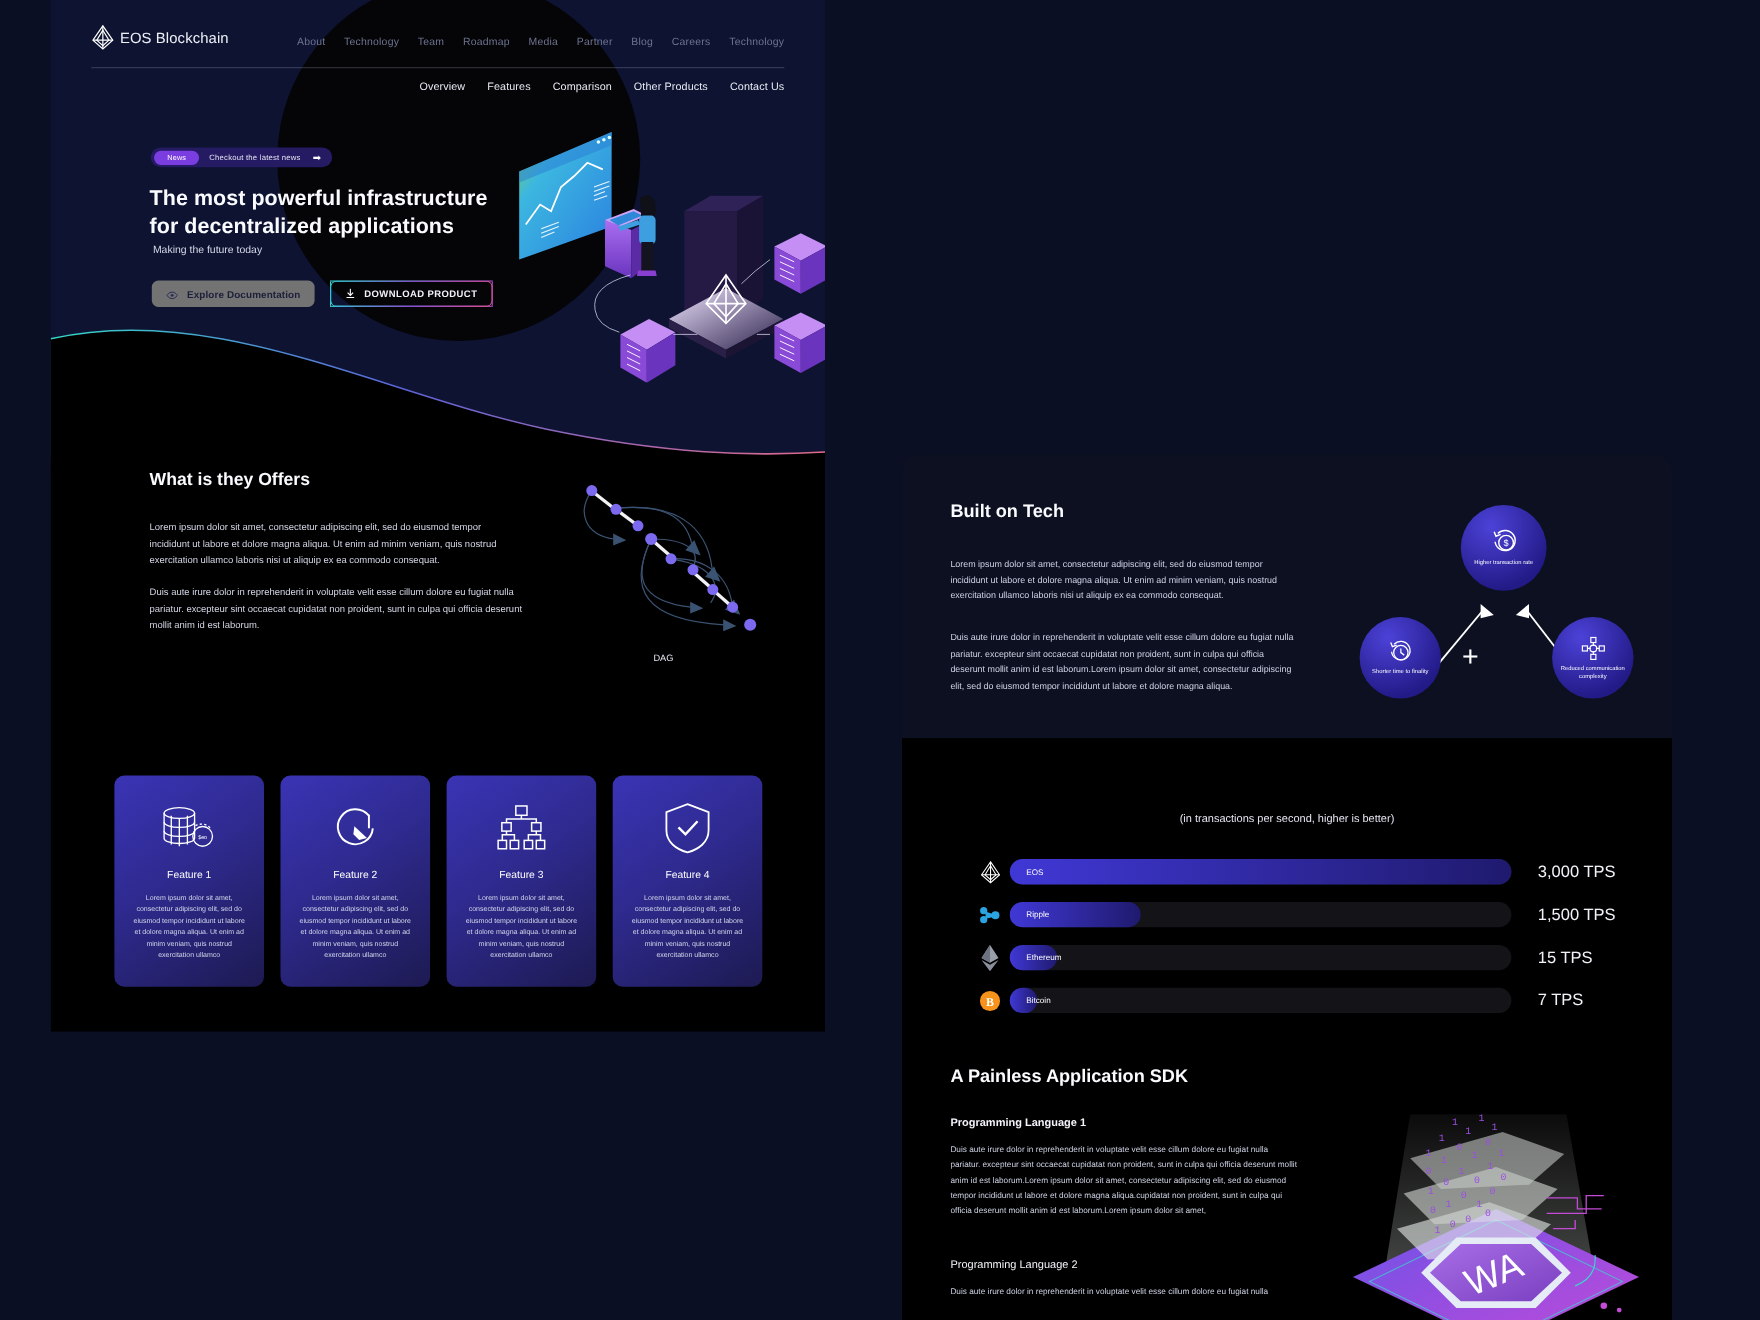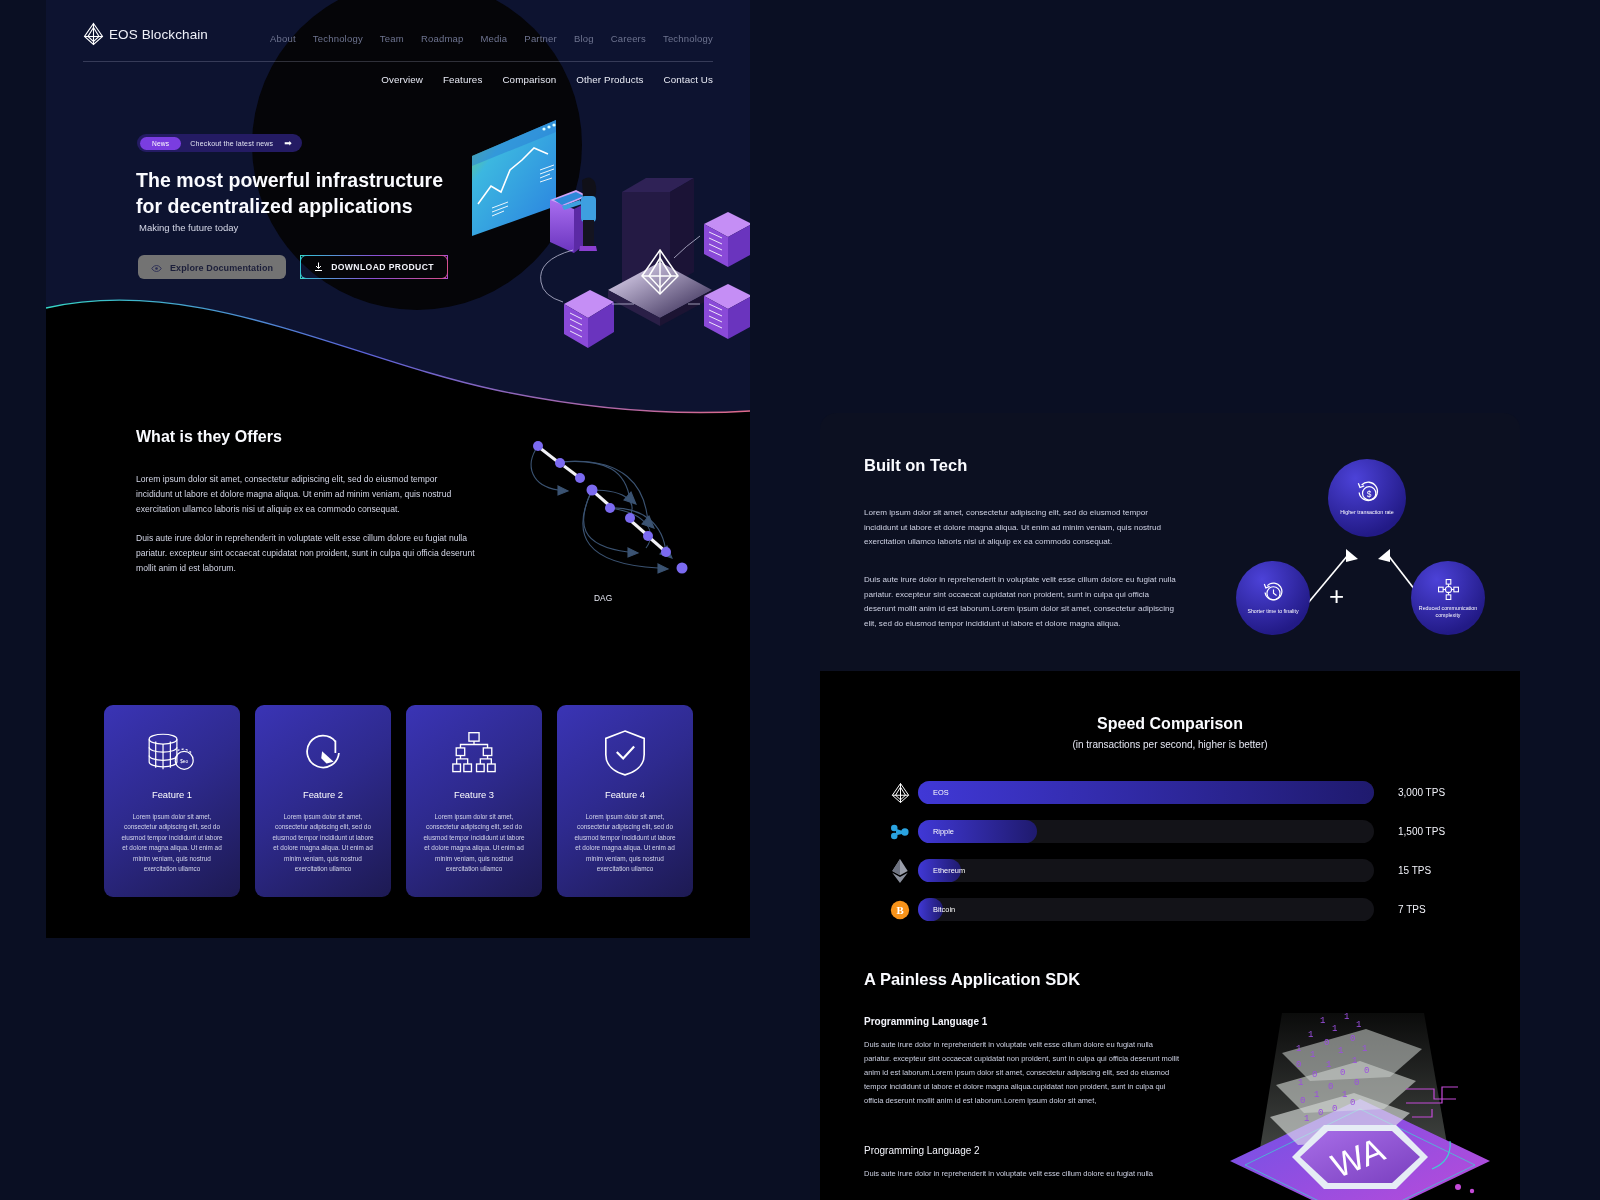--- a/index.html
+++ b/index.html
@@ -165,21 +165,21 @@
   .bar-track {
     position: relative; width: 456px; height: 23px; border-radius: 12px;
     background: #131318;
   }
   .bar-fill {
     position: absolute; left: 0; top: 0; height: 23px; border-radius: 12px;
     background: linear-gradient(90deg,#4038d6,#1f1a6e);
     display: flex; align-items: center;
   }
   .bar-name { font-size: 7.4px; color: #fff; padding-left: 15px; white-space: nowrap; }
-  .bar-val { font-size: 10px; color: #f2f3fa; margin-left: 24px; }
+  .bar-val { font-size: 15px; color: #f2f3fa; margin-left: 24px; }
 
   .sdk-title { position: absolute; left: 44px; top: 557px; font-size: 16.5px; color: #fafbff; }
   .sdk-h1 { position: absolute; left: 44px; top: 603px; font-size: 10px; color: #f3f4fb; font-weight: bold; }
   .sdk-p1 { position: absolute; left: 44px; top: 625px; width: 318px; font-size: 7.5px; line-height: 1.85; color: #ccd0e2; }
   .sdk-h2 { position: absolute; left: 44px; top: 732px; font-size: 10px; color: #f3f4fb; font-weight: normal; }
   .sdk-p2 { position: absolute; left: 44px; top: 754px; width: 318px; font-size: 7.5px; line-height: 1.85; color: #ccd0e2; }
   .sdk-art { position: absolute; left: 380px; top: 580px; width: 320px; height: 210px; }
 </style>
 </head>
 <body>
@@ -530,21 +530,20 @@
           </g>
         </svg>
         <div class="lbl">Reduced communication complexity</div>
       </div>
 
       <div class="plus-sign" style="left:109px; top:140px;">+</div>
     </div>
 
     <div class="black-block"></div>
 
-    <h2 class="speed-title">Speed Comparison</h2>
     <div class="speed-sub">(in transactions per second, higher is better)</div>
 
     <div class="bars">
 
       <div class="bar-row">
         <div class="bar-ico">
           <svg width="19" height="22" viewBox="0 0 21 24">
             <g stroke="#fff" stroke-width="1.1" fill="none">
               <polygon points="10.5,1.5 19.5,14.5 10.5,22.5 1.5,14.5"></polygon>
               <polygon points="10.5,5.5 16,14.5 10.5,19.5 5,14.5"></polygon>

